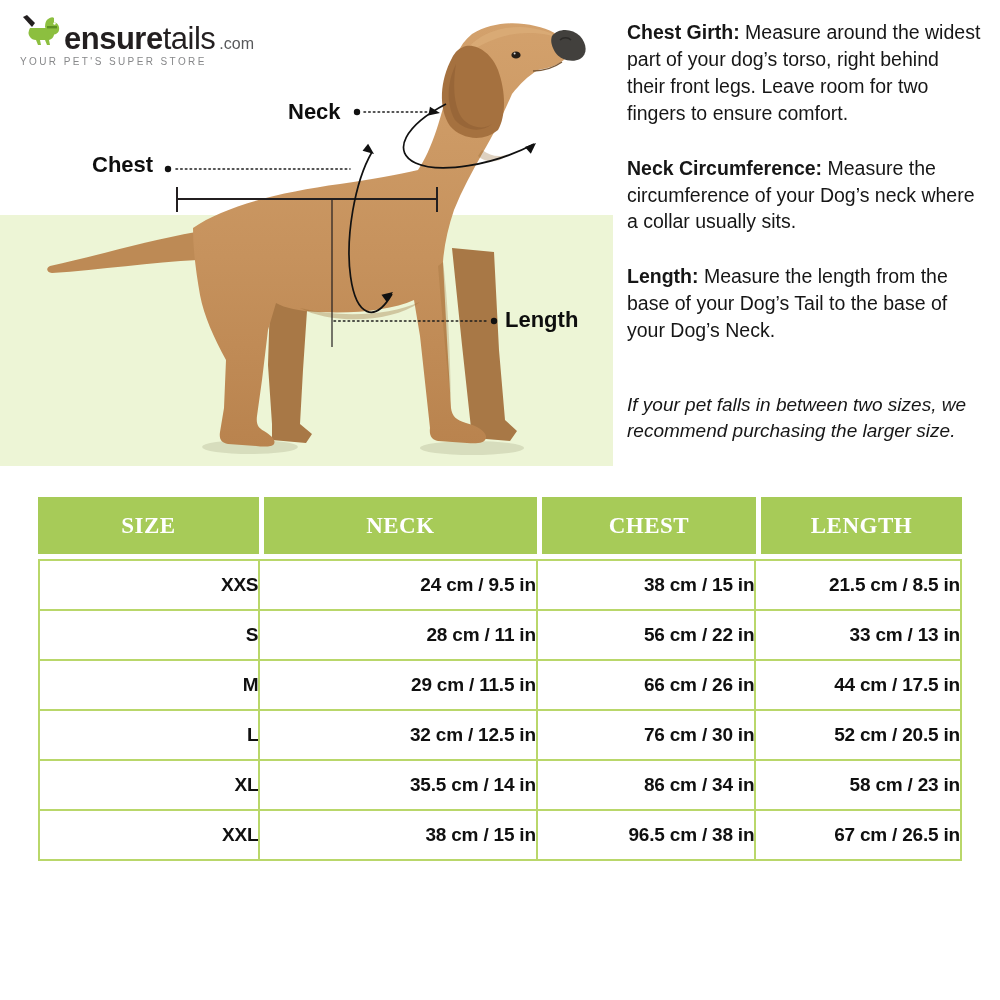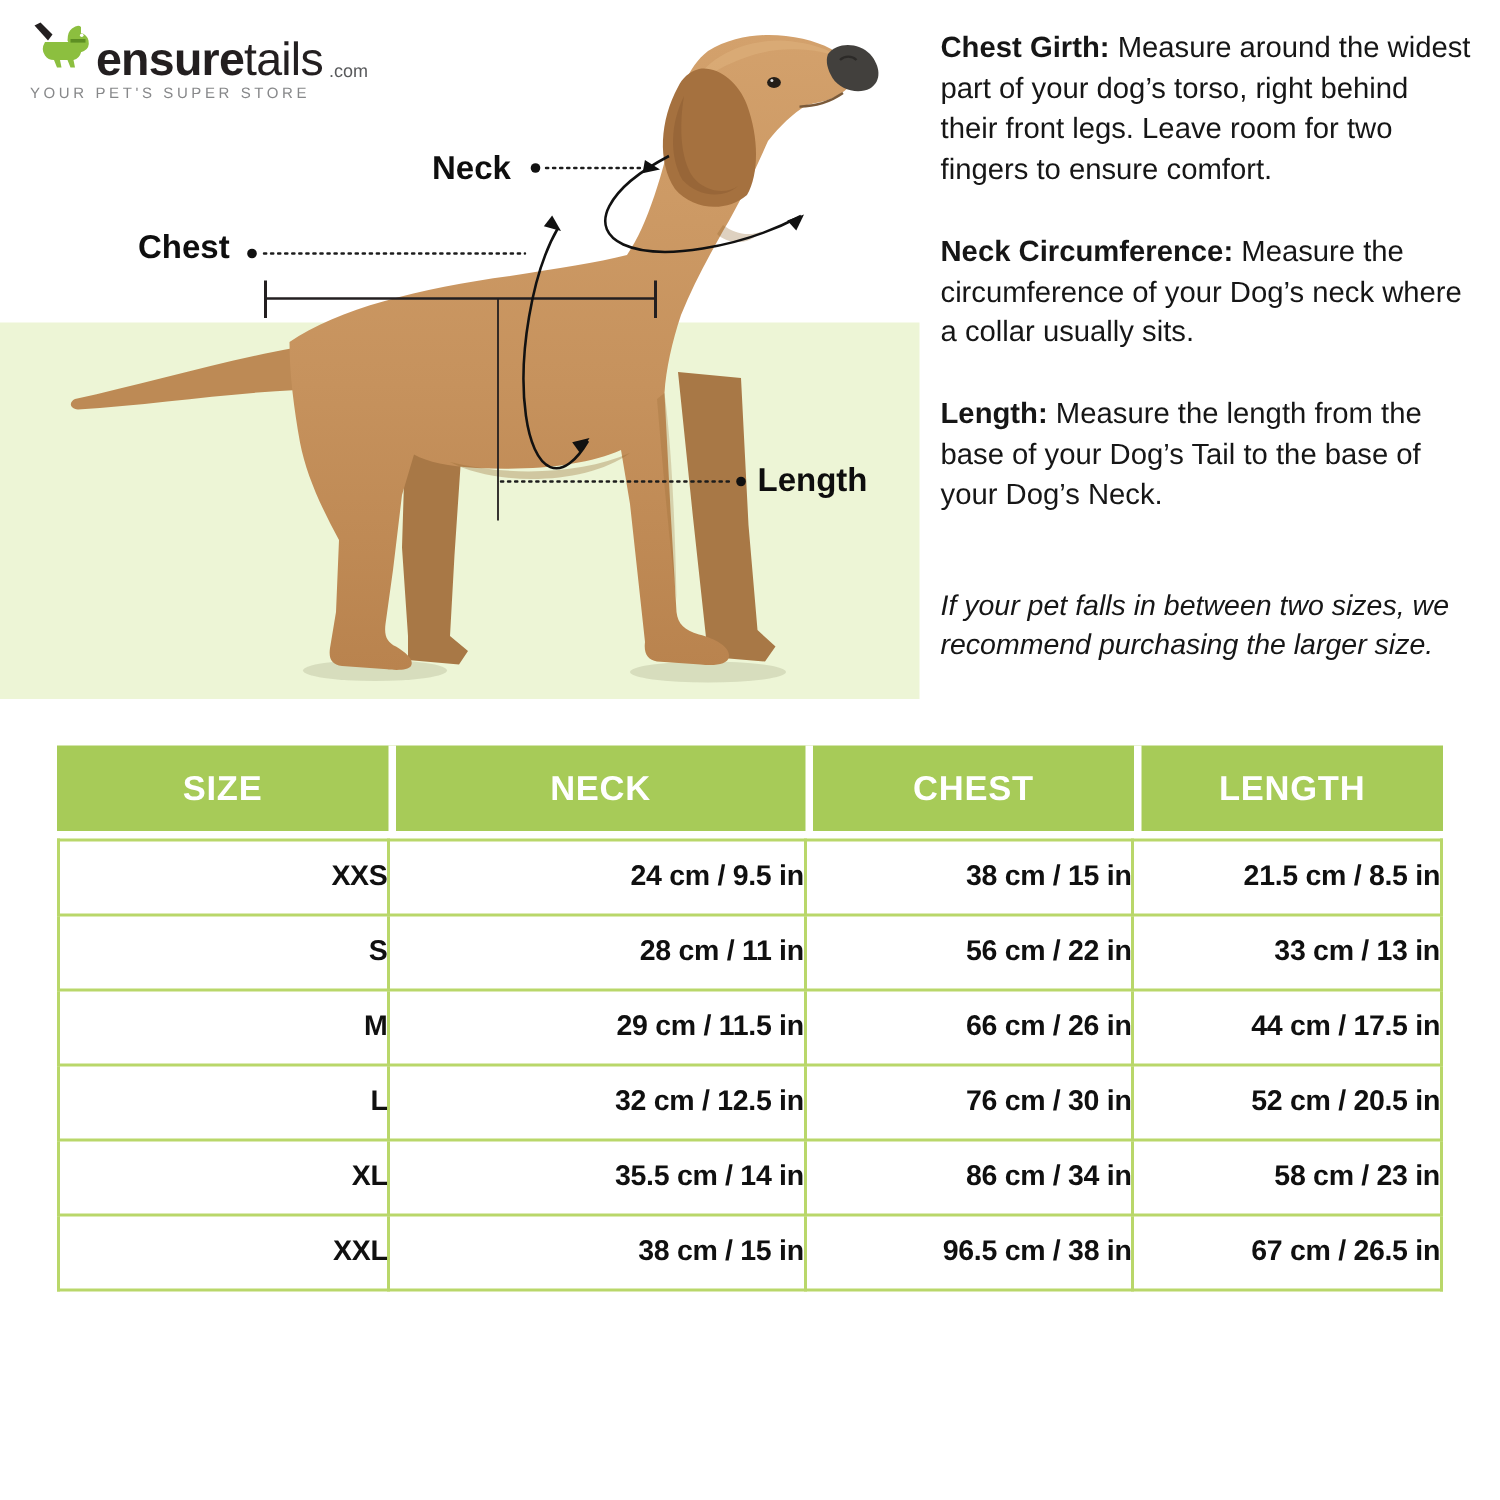--- a/index.html
+++ b/index.html
@@ -8,21 +8,21 @@
     width: 1000px; height: 1000px; position: relative; overflow: hidden;
     font-family: "Liberation Sans", sans-serif; color: #191919;
   }
 
   
   .logo { position: absolute; left: 20px; top: 14px; }
   .logo-row { display: flex; align-items: flex-end; gap: 4px; }
   .brand { font-size: 31px; line-height: 1; color: #231f20; letter-spacing: -0.5px; }
   .brand-bold { font-weight: 700; }
   .brand-light { font-weight: 400; }
-  .brand-tld { font-size: 12px; color: #58595b; padding-bottom: 1px; }
+  .brand-tld { font-size: 16px; color: #58595b; padding-bottom: 1px; }
   .tagline { margin-top: 2px; font-size: 10px; letter-spacing: 2.4px; color: #87888a; font-weight: 400; }
 
   
   .green-panel { position: absolute; left: 0; top: 215px; width: 613px; height: 251px; background: #edf5d6; }
   .dog-svg, .annot-svg { position: absolute; left: 0; top: 0; width: 620px; height: 470px; }
   .diagram-label { position: absolute; font-weight: 700; font-size: 22px; color: #0e0e0e; }
   #label-neck   { left: 288px; top: 99px; }
   #label-chest  { left: 92px;  top: 152px; }
   #label-length { left: 505px; top: 307px; }
 
@@ -30,21 +30,21 @@
   .info { position: absolute; left: 627px; top: 19px; width: 354px; font-size: 19.5px; line-height: 1.38; color: #161616; }
   .info p { margin: 0 0 28px 0; }
   .info strong { font-weight: 700; }
   .note { margin-top: 48px !important; font-style: italic; font-size: 19px; }
 
   
   .size-table { position: absolute; left: 38px; top: 497px; width: 924px; }
   .thead { display: flex; height: 57px; background: #a7cb58; }
   .th {
     display: flex; align-items: center; justify-content: center;
-    color: #ffffff; font-weight: 700; font-size: 23px; letter-spacing: 0.5px;
+    color: #ffffff; font-weight: 700; font-size: 23px; letter-spacing: 0.5px; font-family: Liberation Serif, serif;
   }
   .th + .th { border-left: 5px solid #ffffff; }
   .c0 { width: 23.9%; } .c1 { width: 30.1%; } .c2 { width: 23.7%; } .c3 { width: 22.3%; }
   .tbody { margin-top: 5px; }
   .tbody table { width: 100%; border-collapse: collapse; table-layout: fixed; }
   .tbody td {
     border: 2px solid #b9d76a; height: 50px; text-align: right;
     font-weight: 700; font-size: 19px; color: #101010; letter-spacing: -0.2px;
   }
 </style>

